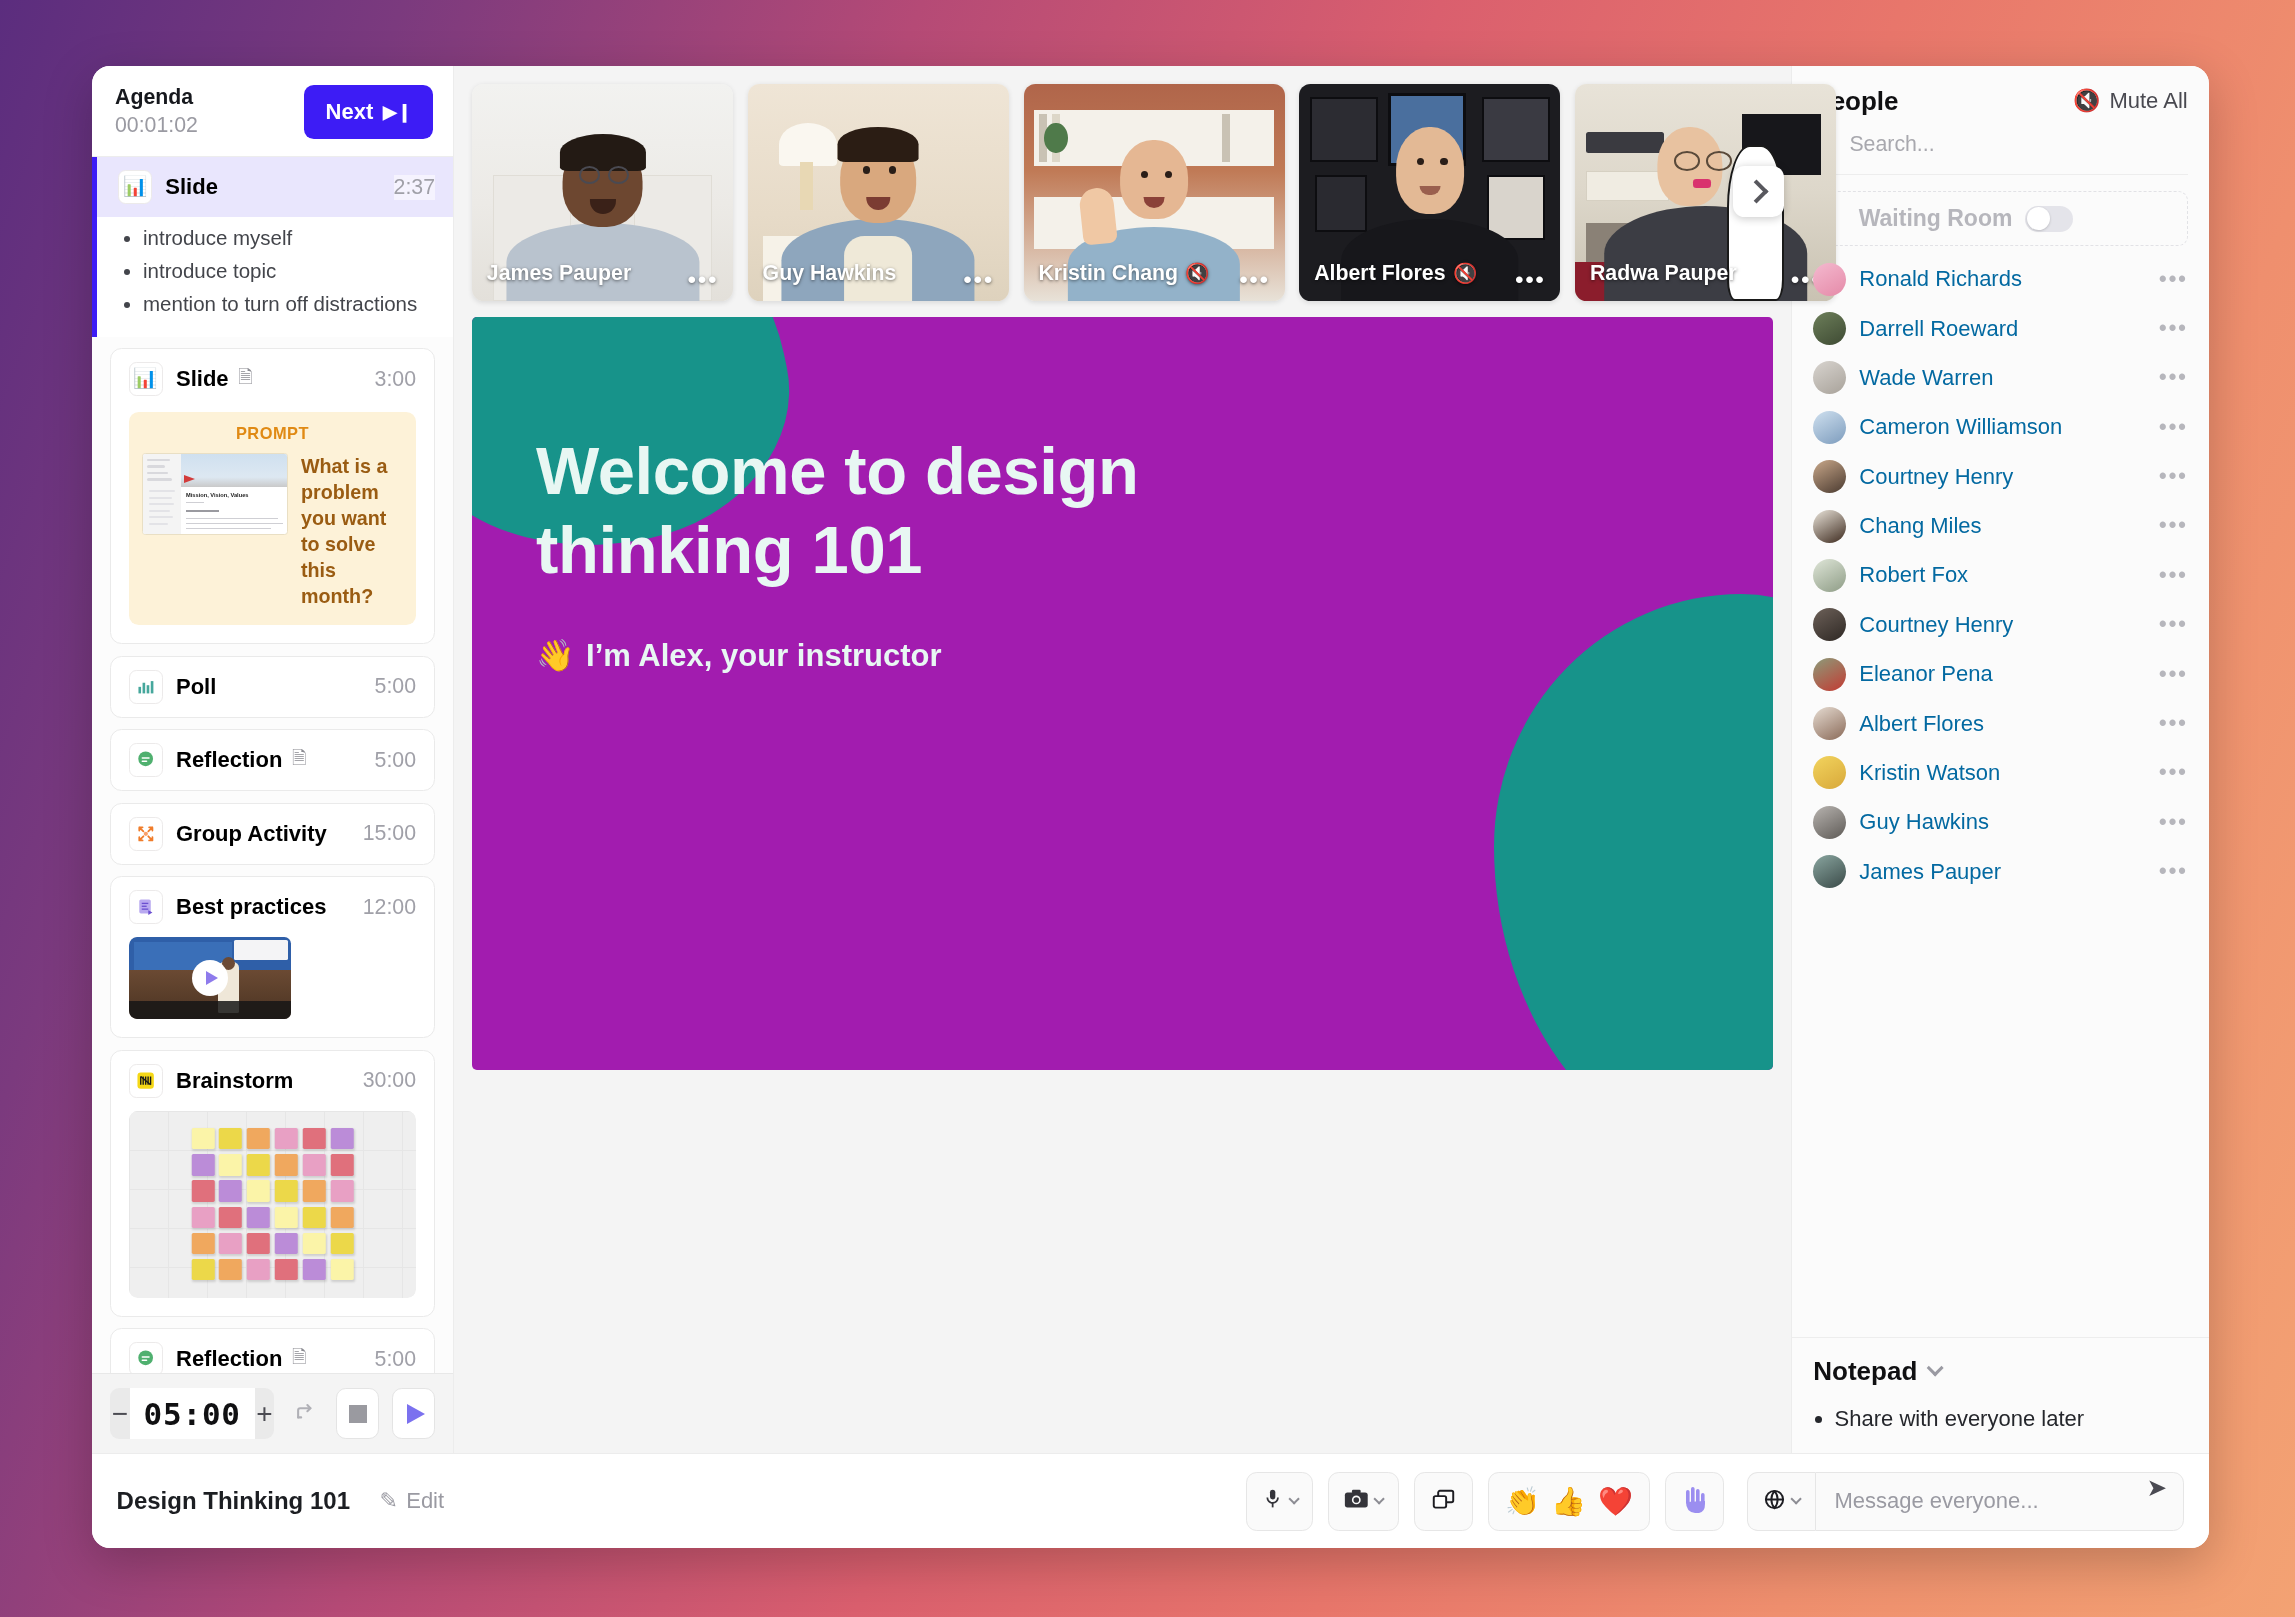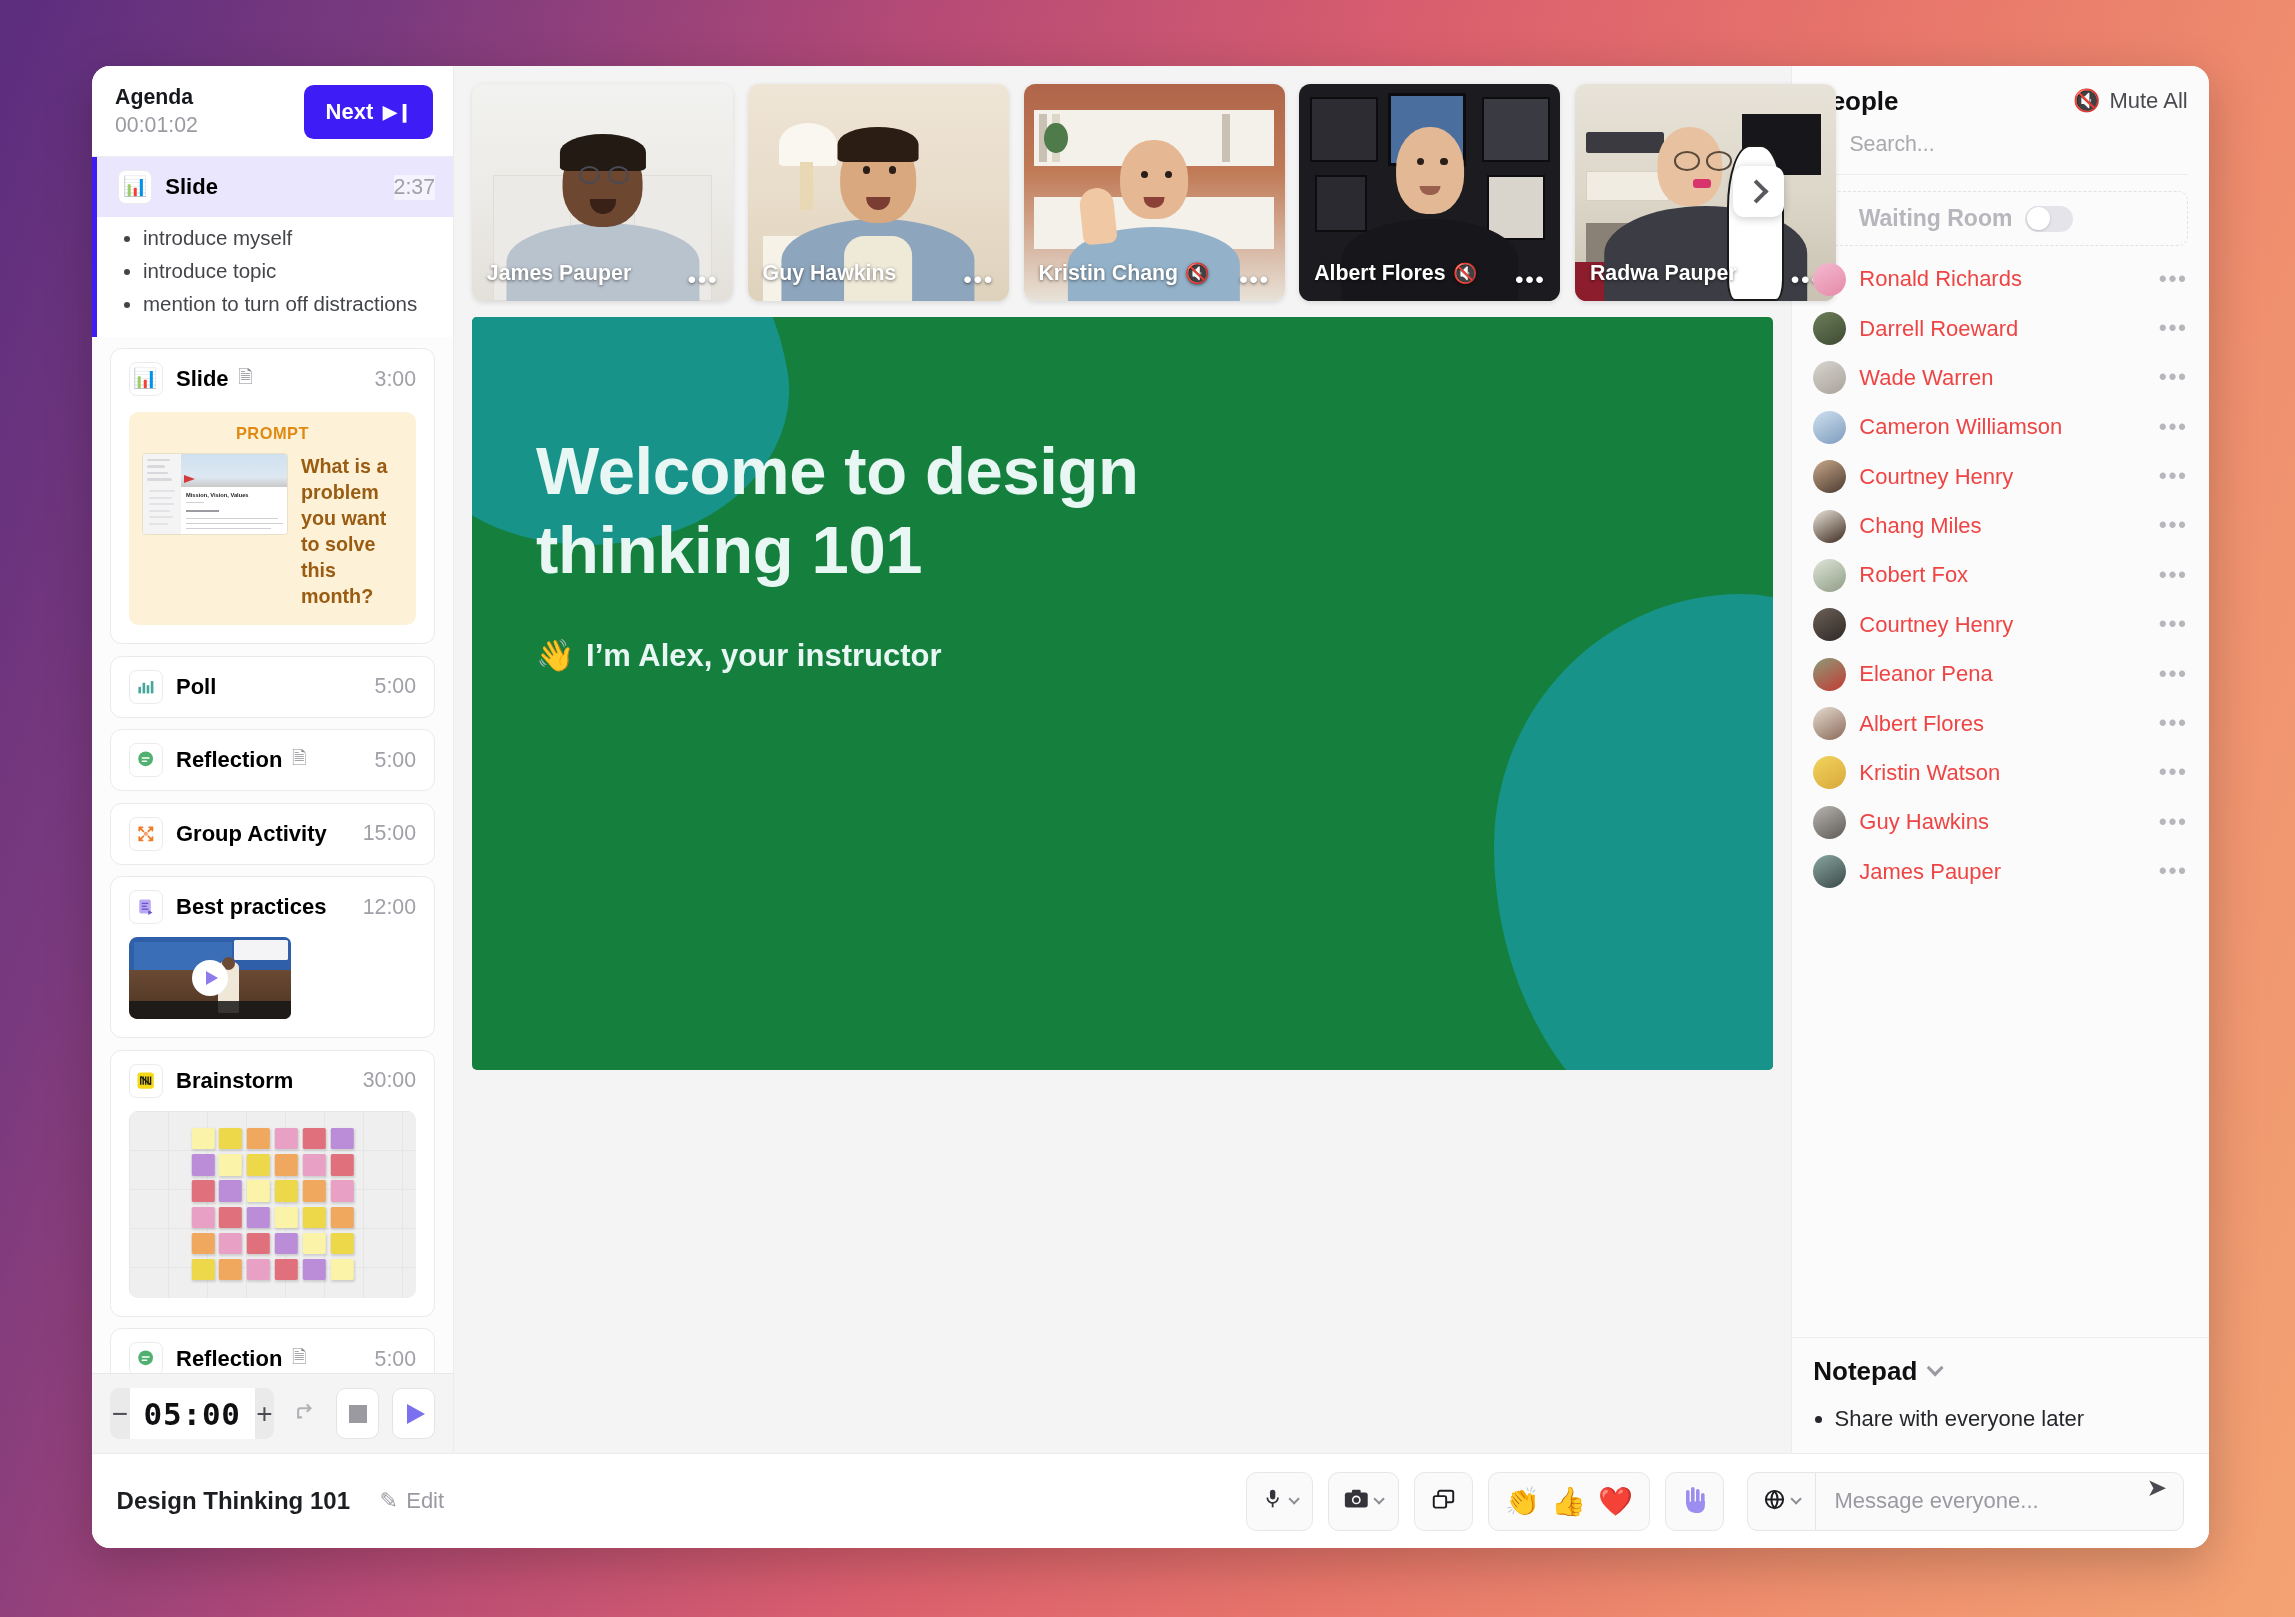--- a/index.html
+++ b/index.html
@@ -257,21 +257,21 @@
   .f-hair { position:absolute; left:50%; transform:translateX(-50%); border-radius:50% 50% 10% 10%; }
   .f-body { position:absolute; left:50%; transform:translateX(-50%); bottom:0; border-radius:52% 52% 0 0; }
   .f-eye { position:absolute; width:7.4px; height:7.4px; border-radius:50%; background:#2a1e18; }
   .f-mouth{ position:absolute; left:50%; transform:translateX(-50%); border-radius:0 0 33px 33px; }
   .f-glass { position:absolute; border:2.5px solid #4a4a52; border-radius:50%; }
   .f-hand { position:absolute; background:#f0c8a4; border-radius:21.3px 21.3px 9.8px 9.8px; }
 
   .stage-wrap { flex: 1; display: flex; align-items: flex-start; justify-content: center; padding: 16.4px 18px 0 18px; min-height:0;}
   .slide {
     width: 100%; max-width: 1400px; height: 753px;
-    background: #15803d; border-radius: 4.9px;
+    background: #a21caf; border-radius: 4.9px;
     position: relative; overflow: hidden;
   }
   .blob1 {
     position: absolute; left: -74px; top: -115px;
     width: 386px; height: 345px;
     background: #17938a;
     border-radius: 50% 44% 46% 58% / 52% 58% 42% 48%;
     transform: rotate(-12deg);
   }
   .blob2 {
@@ -335,21 +335,21 @@
 
   .people-list { flex: 1; overflow: hidden; padding: 4.9px 0 0 0; min-height: 0; }
   .p-row {
     display: flex; align-items: center; gap: 13px;
     padding: 8.2px 21.3px; cursor: pointer;
   }
   .avatar {
     width: 33px; height: 33px; border-radius: 50%;
     flex: none; overflow: hidden; position: relative;
   }
-  .p-name { font-size: 22px; color: #ef4444; }
+  .p-name { font-size: 22px; color: #0369a1; }
   .p-dots { margin-left: auto; color: #b6b6bc; font-size: 23px; letter-spacing: 1.6px; line-height: .4; }
 
   .notepad {
     border-top: 0.8px solid #ededed;
     padding: 18px 21.3px 16.4px 21.3px; flex: none;
   }
   .np-head { display: flex; align-items: center; gap: 11.5px; cursor: pointer; }
   .np-title { font-size: 26px; font-weight: 700; color: #101012; }
   .chev-d { width: 12.3px; height: 12.3px; border-right: 3.3px solid #9a9aa2;
             border-bottom: 3.3px solid #9a9aa2; transform: rotate(45deg); margin-top: -6.6px; }

